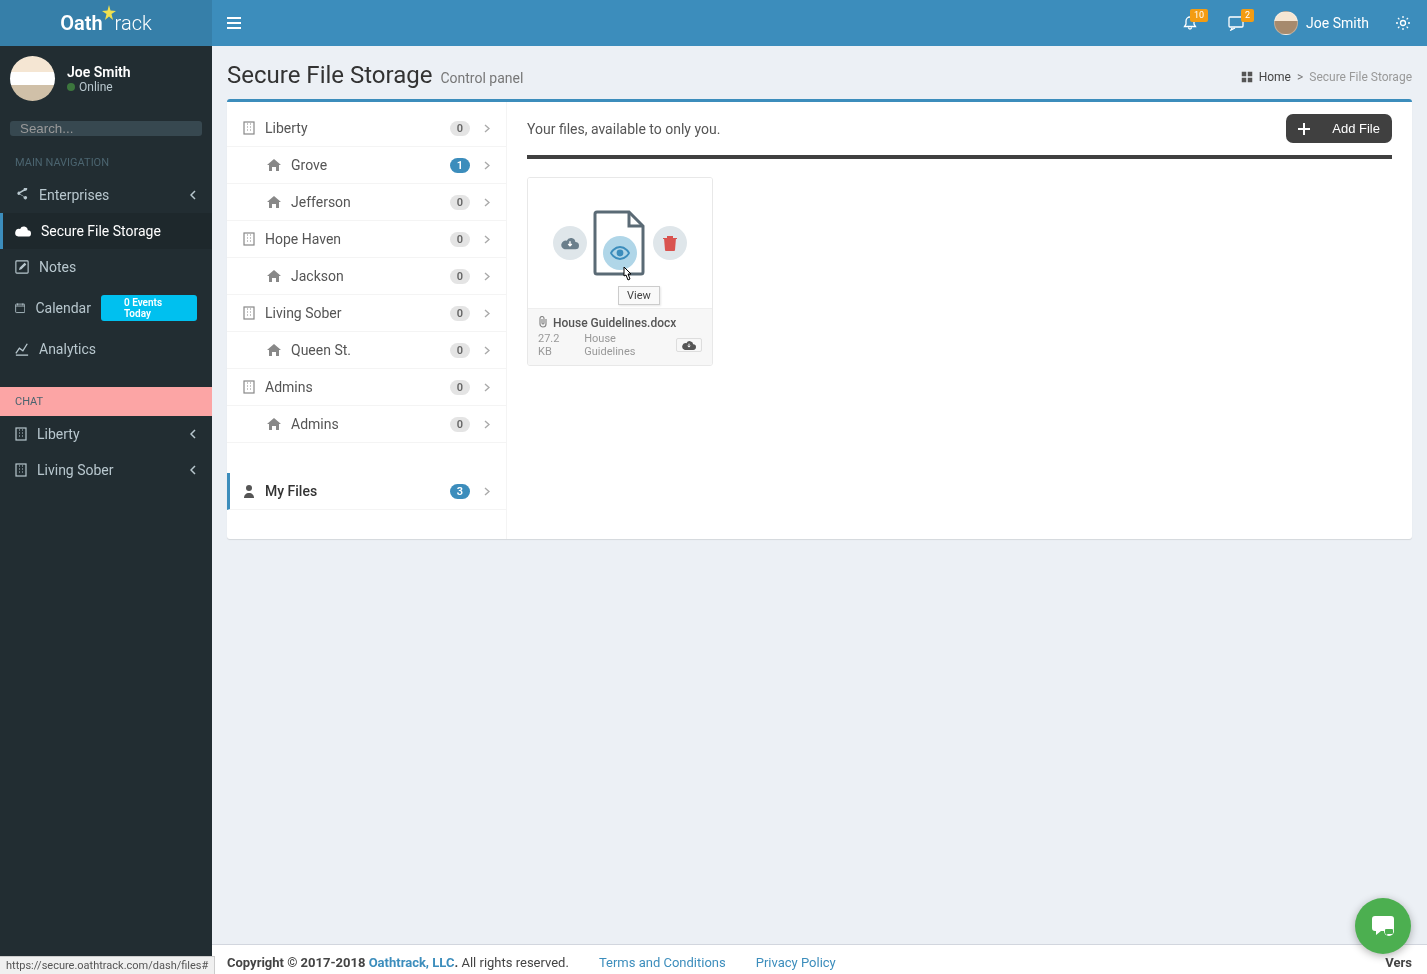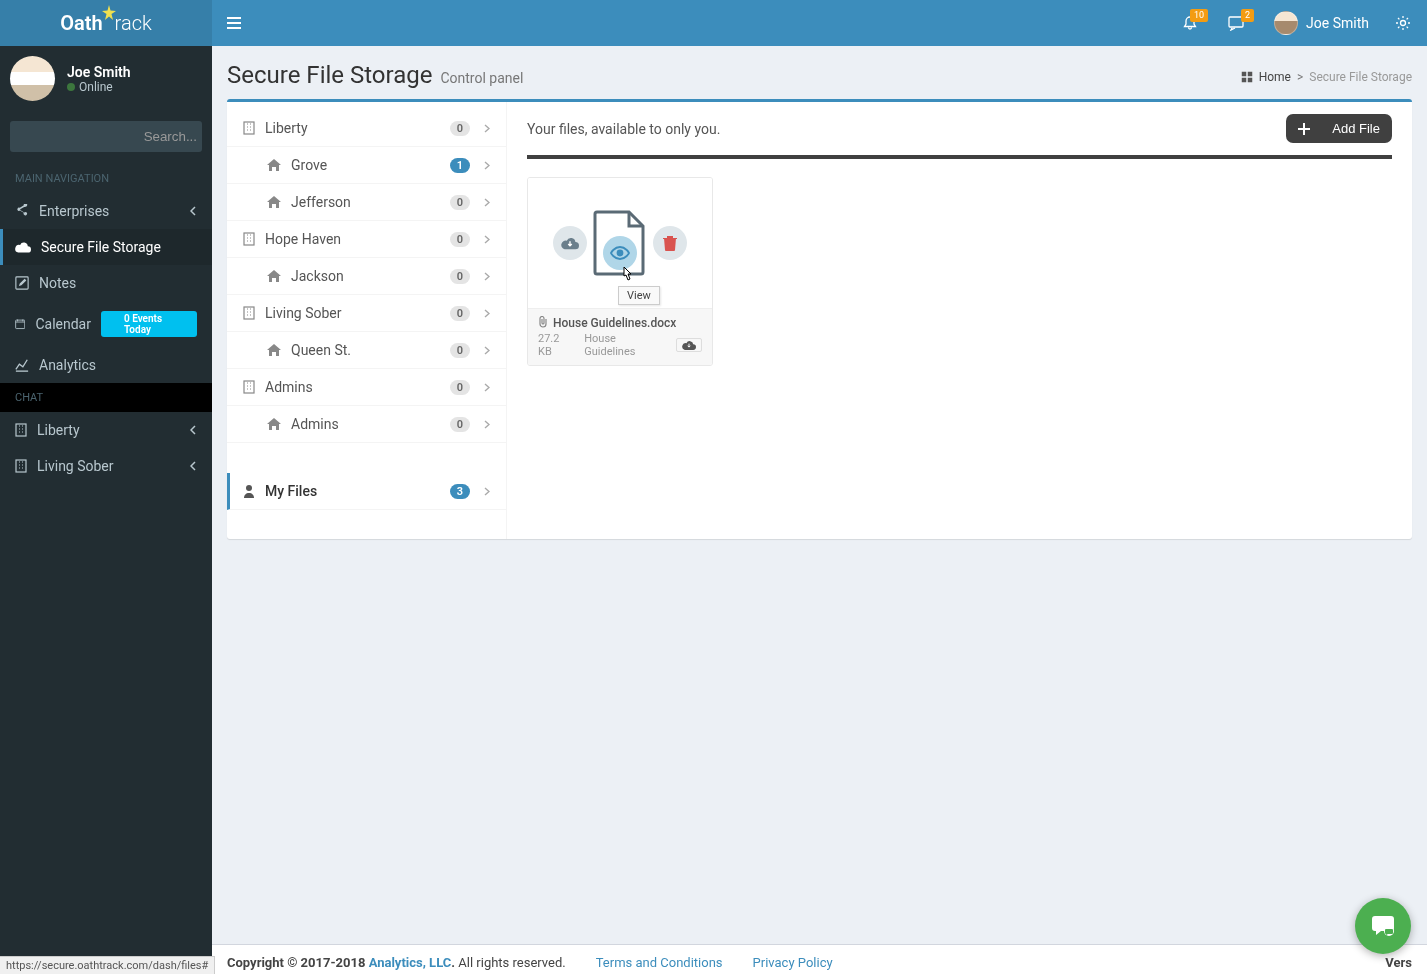--- a/index.html
+++ b/index.html
@@ -107,24 +107,23 @@
   margin: 10px;
   display: flex;
   background: #374850;
   border-radius: 3px;
   overflow: hidden;
 }
 .search-box input {
   flex: 1;
   background: transparent;
   border: none;
-  padding: 8px 10px;
+  padding: 0 10px;
   color: #eee;
   outline: none;
-  text-align: right;
 }
 .search-box input::placeholder { color: #999; }
 .nav-header {
   padding: 10px 15px 8px;
   font-size: 11px;
   color: #4b646f;
   text-transform: uppercase;
 }
 .nav-item {
   display: flex;
@@ -429,21 +428,21 @@
     <span>Calendar</span>
     <span class="nav-badge">0 Events Today</span>
   </div>
   <div class="nav-item">
     <svg width="14" height="14" viewBox="0 0 16 16" fill="none" stroke="#b8c7ce" stroke-width="1.5">
         <path d="M1 13l4-6 4 3 5-8"></path>
         <path d="M1 15h14"></path>
       </svg>
     <span>Analytics</span>
   </div>
-  <div class="nav-header" style="background:#000000;padding:8px 15px;">Chat</div>
+  <div class="nav-header" style="background:#fca5a5;padding:8px 15px;margin-top:20px;">Chat</div>
   <div class="nav-item">
     <svg width="12" height="14" viewBox="0 0 12 14" fill="none" stroke="#b8c7ce" stroke-width="1.2">
         <rect x="1" y="1" width="10" height="12"></rect>
         <path d="M4 3h1M7 3h1M4 6h1M7 6h1M4 9h1M7 9h1"></path>
       </svg>
     <span>Liberty</span>
     <span class="chev">
         <svg width="7" height="10" viewBox="0 0 7 10" fill="none" stroke="#b8c7ce" stroke-width="1.5">
           <path d="M5 1L1 5l4 4"></path>
         </svg>
@@ -668,21 +667,21 @@
             </div>
           </div>
         </div>
       </div>
     </div>
   </div>
 </div>
 
 <div class="footer">
   <span>
-    <strong><span>Copyright © 2017-2018 </span><a href="#">Analytics, LLC</a>.</strong><span> All rights reserved.</span>
+    <strong><span>Copyright © 2017-2018 </span><a href="#">Oathtrack, LLC</a>.</strong><span> All rights reserved.</span>
   </span>
   <a href="#">Terms and Conditions</a>
   <a href="#">Privacy Policy</a>
   <span class="version"><strong>Vers</strong></span>
 </div>
 
 <div class="status-url">https://secure.oathtrack.com/dash/files#</div>
 
 <div class="chat-fab">
   <svg width="28" height="28" viewBox="0 0 28 28" fill="#fff">

